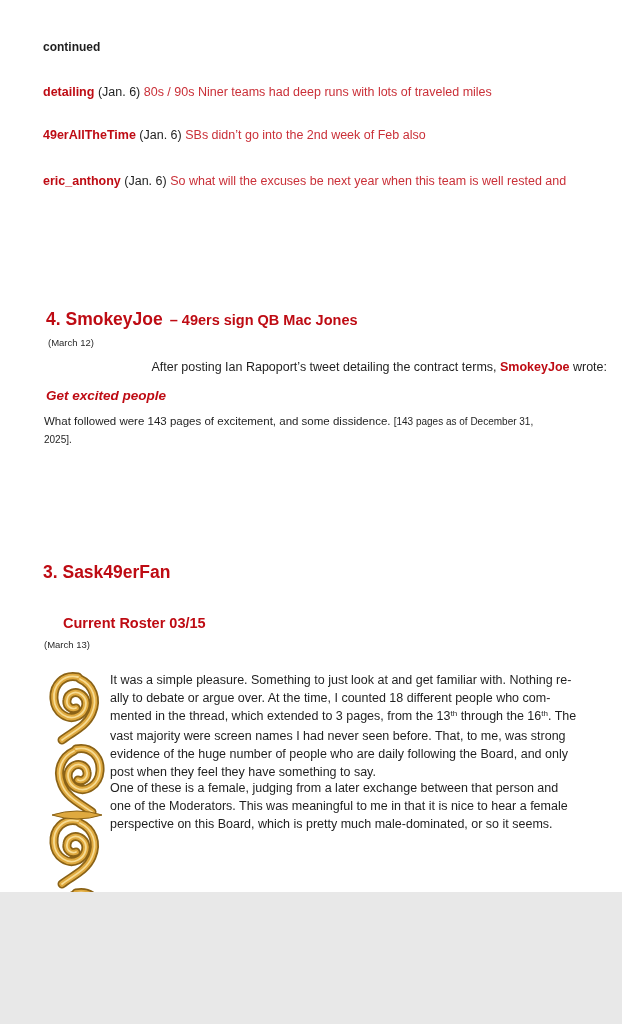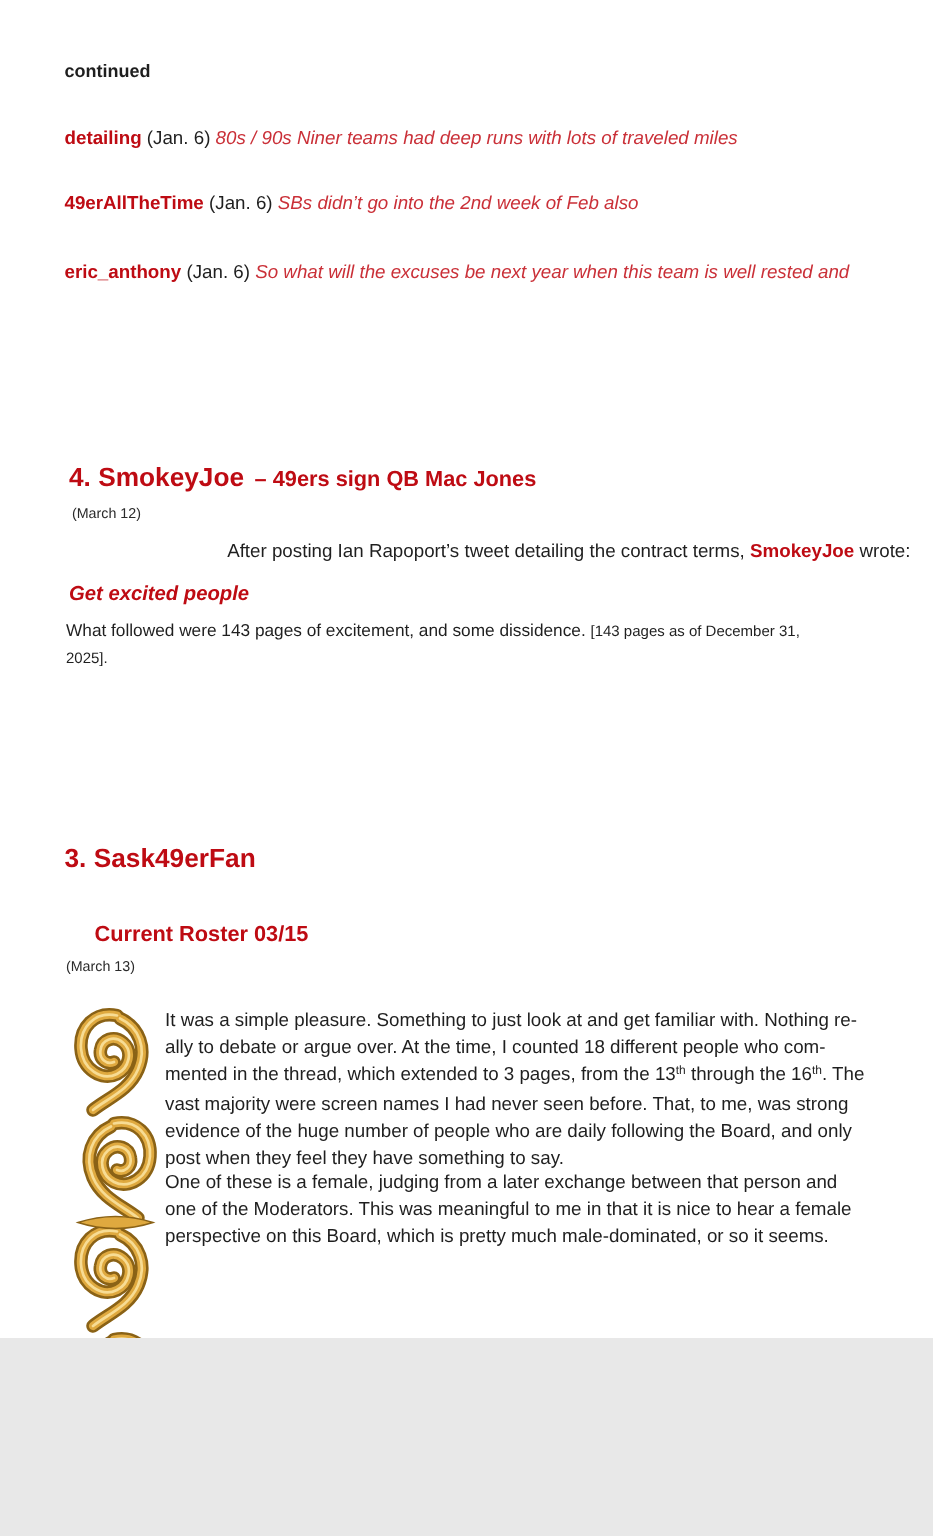--- a/index.html
+++ b/index.html
@@ -27,21 +27,21 @@
     font-weight: bold; font-size: 12px; color: var(--ink);
   }
   .post {
     position: absolute; left: 43px; width: 545px;
     font-size: 12.5px; line-height: 18.5px; color: var(--ink);
   }
   .post-1 { top: 83px; }
   .post-2 { top: 126px; }
   .post-3 { top: 172px; }
   span.user  { color: var(--red); font-weight: bold; }
-  span.quote { color: var(--qred); font-style: italic; }
+  span.quote { color: var(--qred); }
   span.note  { font-size: 10px; }
   span.sup   { font-size: 8px; position: relative; top: -4px; }
   .h2 {
     position: absolute; left: 46px; top: 303px;
     color: var(--red); font-weight: bold; white-space: nowrap;
   }
   .h2 .t { font-size: 17.5px; margin-right: 7px; }
   .h2 .s { font-size: 14.5px; }
   .dt { position: absolute; font-size: 9.5px; color: #2a2a2a; }
   .d2 { left: 48px; top: 337px; text-align: center; }

